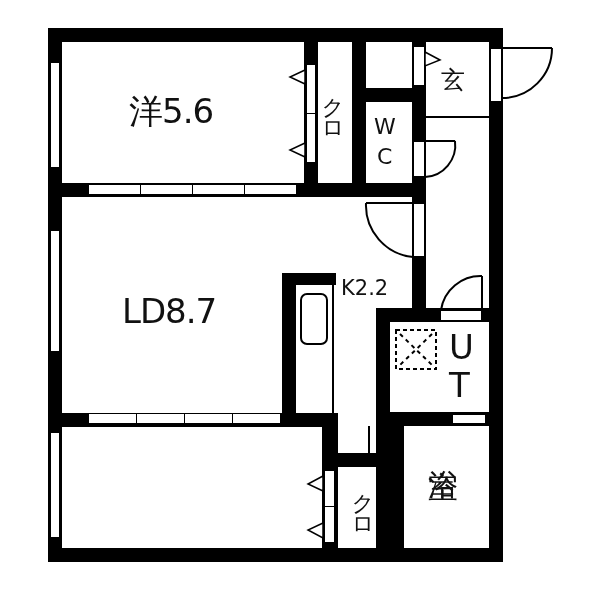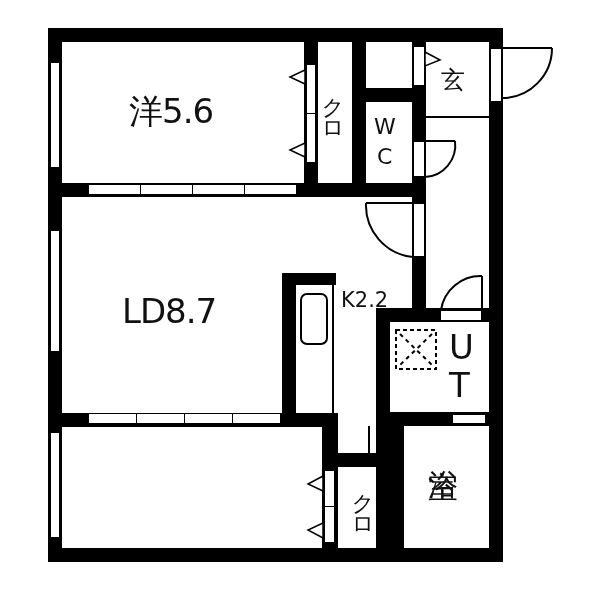--- a/index.html
+++ b/index.html
@@ -114,19 +114,19 @@
       <line x1="432" y1="334" x2="400" y2="365" stroke="#000" stroke-width="2" stroke-dasharray="4,4"></line>
     </g>
   </svg>
 
   <div class="lbl big" style="left:129px;top:94px;">洋5.6</div>
   <div class="lbl mid vert" style="left:322px;top:82px;">クロ</div>
   <div class="lbl mid" style="left:374px;top:116px;">W</div>
   <div class="lbl mid" style="left:377px;top:146px;">C</div>
   <div class="lbl mid" style="left:441px;top:68px;font-size:24px;">玄</div>
   <div class="lbl big" style="left:122px;top:294px;">LD8.7</div>
-  <div class="lbl mid" style="left:341px;top:278px;font-size:21px;margin-top:12px;">K2.2</div>
+  <div class="lbl mid" style="left:341px;top:278px;font-size:21px;">K2.2</div>
   <div class="lbl" style="left:449px;top:330px;font-size:34px;">U</div>
   <div class="lbl" style="left:449px;top:368px;font-size:34px;">T</div>
   <div class="lbl mid vert" style="left:352px;top:478px;">クロ</div>
   <div class="lbl vert" style="left:428px;top:446px;font-size:30px;">浴室</div>
 
 </div>
 
 </body></html>

